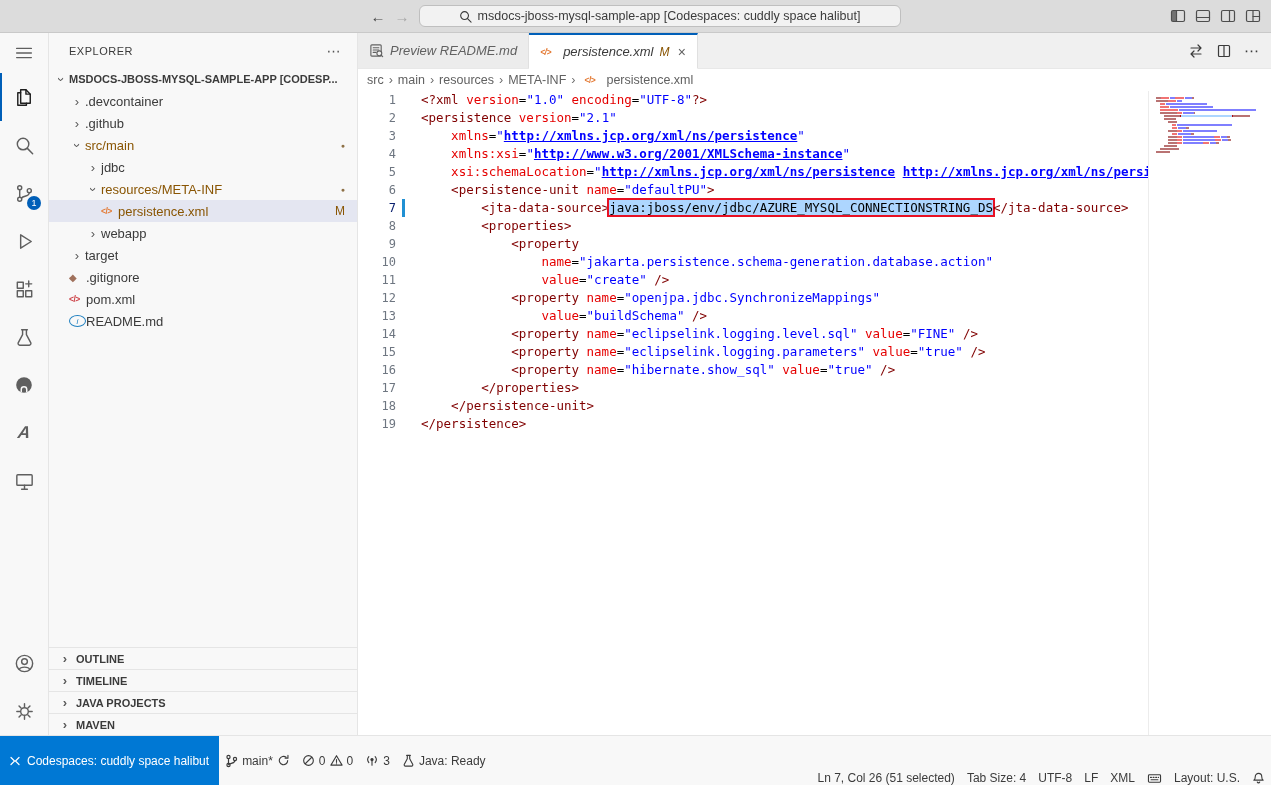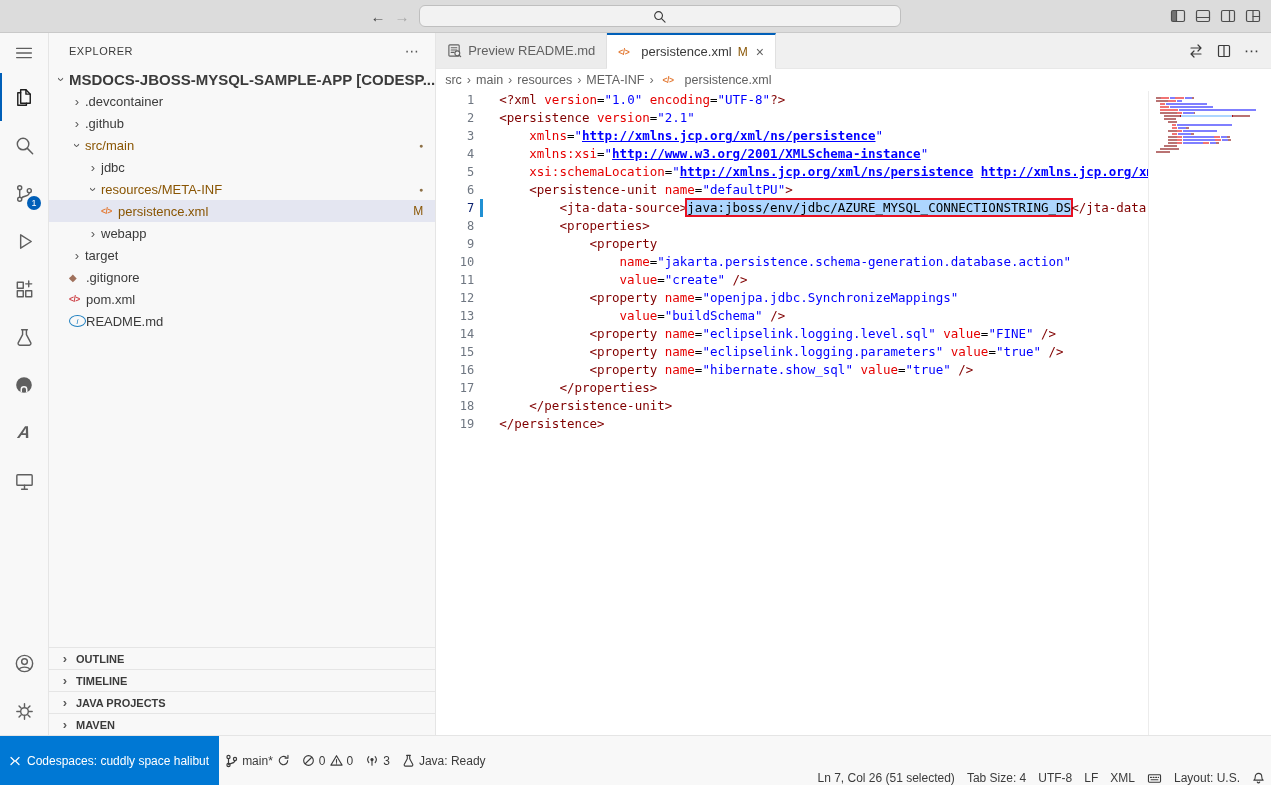--- a/index.html
+++ b/index.html
@@ -47,33 +47,33 @@
   .tree-row.selected { background:#e4e6f1; }
   .twisty { width:16px; flex:0 0 16px; text-align:center; color:#5a5a5a; font-size:13px; }
   .twisty.open { transform:rotate(90deg); }
   .ficon { width:17px; flex:0 0 17px; display:inline-flex; align-items:center; justify-content:flex-start; }
   .ic-xml { color:#e37933; font-size:8.5px; font-weight:700; letter-spacing:-0.5px; }
   .ic-pom { color:#cc3e44; font-size:8.5px; font-weight:700; letter-spacing:-0.5px; }
   .ic-git { color:#a0715c; font-size:10px; }
   .ic-info { width:12px; height:12px; border:1px solid #2080c0; border-radius:50%; color:#2080c0;
              font-size:8px; font-style:italic; display:inline-flex; align-items:center; justify-content:center; }
   .tree-label { overflow:hidden; text-overflow:ellipsis; color:#3b3b3b; }
-  .tree-label.root { font-weight:700; font-size:15px; }
+  .tree-label.root { font-weight:700; font-size:11px; }
   .tree-label.modified { color:var(--modified); }
   .tree-badge { position:absolute; right:12px; color:var(--modified); font-size:12px; }
   .tree-badge.dot { font-size:7px; color:#8d7046; }
   .sb-sections { flex:0 0 auto; }
   .sb-section { height:22px; border-top:1px solid #e5e5e5; display:flex; align-items:center; gap:3px;
                 padding:0 8px; font-size:11px; font-weight:700; color:#3b3b3b; cursor:pointer; }
 
   
   .editor { flex:1 1 auto; display:flex; flex-direction:column; min-width:0; background:#fff; }
   .tabbar { flex:0 0 36px; background:#f0f0f0; border-bottom:1px solid #e8e8e8; display:flex; align-items:stretch; }
   .tab { display:flex; align-items:center; gap:6px; padding:0 11px; font-size:13px; color:#616161;
-         border-right:1px solid #e0e0e0; cursor:pointer; background:#ececec; }
+         border-right:1px solid #e0e0e0; cursor:pointer; background:#ececec;font-style:italic; }
   .tab.active { background:#fff; color:#3b3b3b; border-top:2px solid var(--accent);
                 border-bottom:1px solid #fff; margin-bottom:-1px; }
   .tab .gitm { color:var(--modified); font-size:12px; }
   .tab .close { color:#616161; font-size:14px; margin-left:2px; }
   .tab-actions { margin-left:auto; display:flex; align-items:center; gap:12px; padding-right:12px; color:#3b3b3b; }
   .tab-actions .more { font-size:15px; cursor:pointer; }
   .breadcrumb { flex:0 0 22px; display:flex; align-items:center; padding-left:9px; gap:2px;
                 font-size:12.5px; color:#616161; }
   .bc-item { cursor:pointer; }
   .bc-sep { margin:0 3px; color:#6a6a6a; }
@@ -122,20 +122,21 @@
 
   <div class="titlebar">
     <div class="tb-center">
       <span class="tb-arrow">←</span>
       <span class="tb-arrow disabled">→</span>
       <div class="cmd-center">
         <svg class="oi-thin" width="13" height="13" viewBox="0 0 14 14">
             <circle cx="6" cy="6" r="4.2"></circle>
             <path d="M9.2 9.2L13 13"></path>
           </svg>
+        <span>msdocs-jboss-mysql-sample-app [Codespaces: cuddly space halibut]</span>
       </div>
     </div>
     <div class="tb-right">
       <svg class="oi-thin" width="16" height="16" viewBox="0 0 16 16">
           <rect x="1.5" y="2.5" width="13" height="11" rx="1.5"></rect>
           <line x1="6.5" y1="2.5" x2="6.5" y2="13.5"></line>
           <rect x="2" y="3" width="4.5" height="10" fill="currentColor" stroke="none" opacity="0.75"></rect>
         </svg>
       <svg class="oi-thin" width="16" height="16" viewBox="0 0 16 16">
           <rect x="1.5" y="2.5" width="13" height="11" rx="1.5"></rect>

